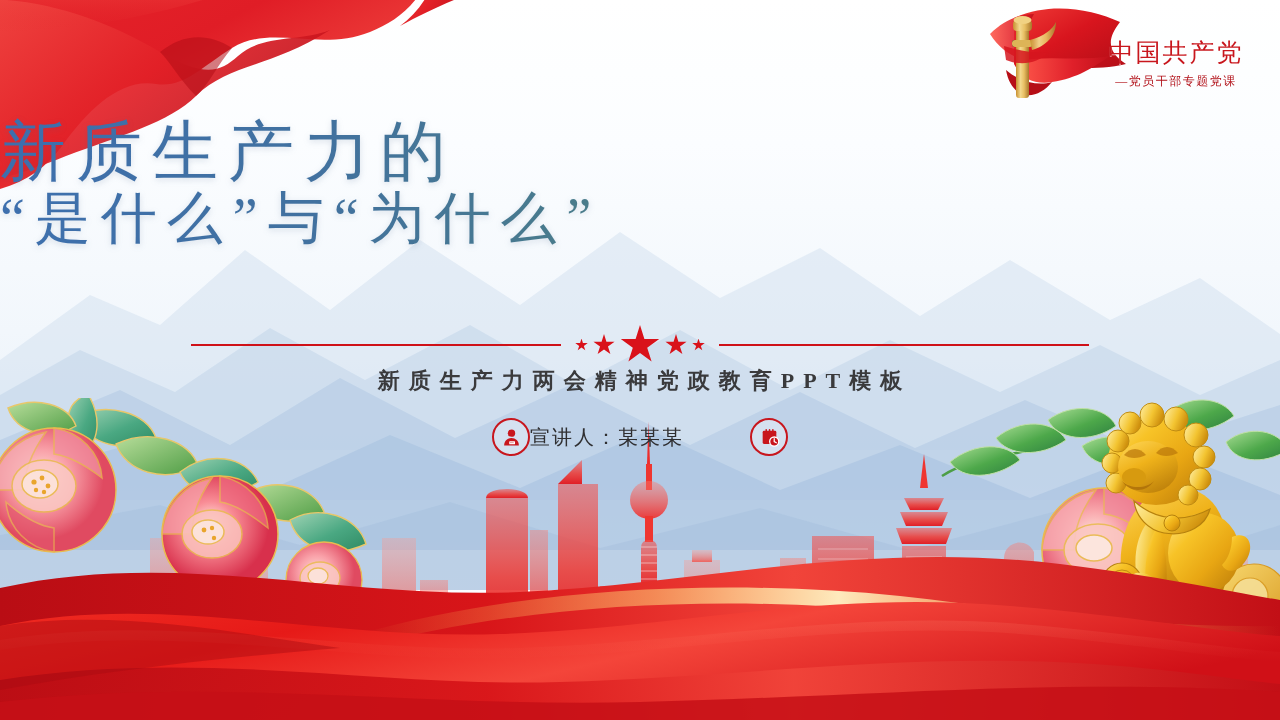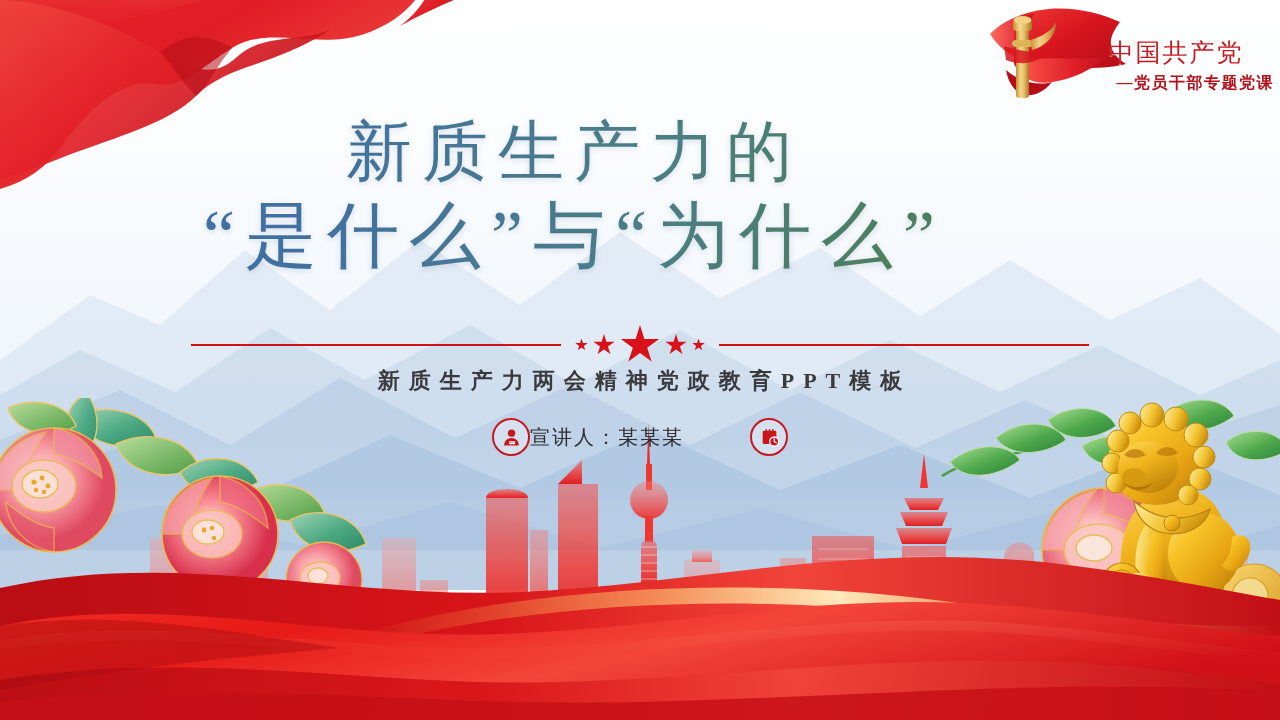--- a/index.html
+++ b/index.html
@@ -33,41 +33,41 @@
     position:absolute;left:92px;top:30px;width:196px;text-align:center;
     color:#c8161d;
   }
   #logo-title{
     font-size:25px;letter-spacing:2px;font-weight:400;
     font-family:"Liberation Serif","DejaVu Serif",serif;
     text-shadow:0 1px 0 rgba(255,255,255,.6);
     white-space:nowrap;
   }
   #logo-sub{
-    margin-top:4px;font-size:16px;letter-spacing:1.5px;font-weight:700;
-    color:#b2121a;white-space:nowrap;text-align:right;
+    margin-top:4px;font-size:12px;letter-spacing:1.5px;font-weight:400;
+    color:#b2121a;white-space:nowrap;
   }
 
   
   #title-wrap{
-    position:absolute;left:0;top:118px;width:1148px;text-align:center;
+    position:absolute;left:0;top:118px;width:1148px;
     z-index:8;
   }
   .title-line{
     font-family:"Liberation Serif","DejaVu Serif",serif;
     font-weight:400;
     background:linear-gradient(97deg,#3d6fae 0%,#41719f 28%,#4b7e86 56%,#4c7f5d 78%,#3f7a4d 100%);
     -webkit-background-clip:text;background-clip:text;
     -webkit-text-fill-color:transparent;color:transparent;
     letter-spacing:10px;
     line-height:1.04;
     filter:drop-shadow(0 2px 3px rgba(60,90,130,.18));
   }
   #title-line1{font-size:66px;}
-  #title-line2{font-size:72px;margin-top:12px;}
+  #title-line2{font-size:56px;margin-top:2px;}
 
   
   #divider{
     position:absolute;left:0;top:322px;width:1280px;height:46px;
     display:flex;align-items:center;justify-content:center;z-index:8;
   }
   .rule{height:2px;background:#cf1118;width:370px;}
   #stars{display:flex;align-items:center;gap:5px;padding:0 14px;}
   .star{
     background:#d9121a;

